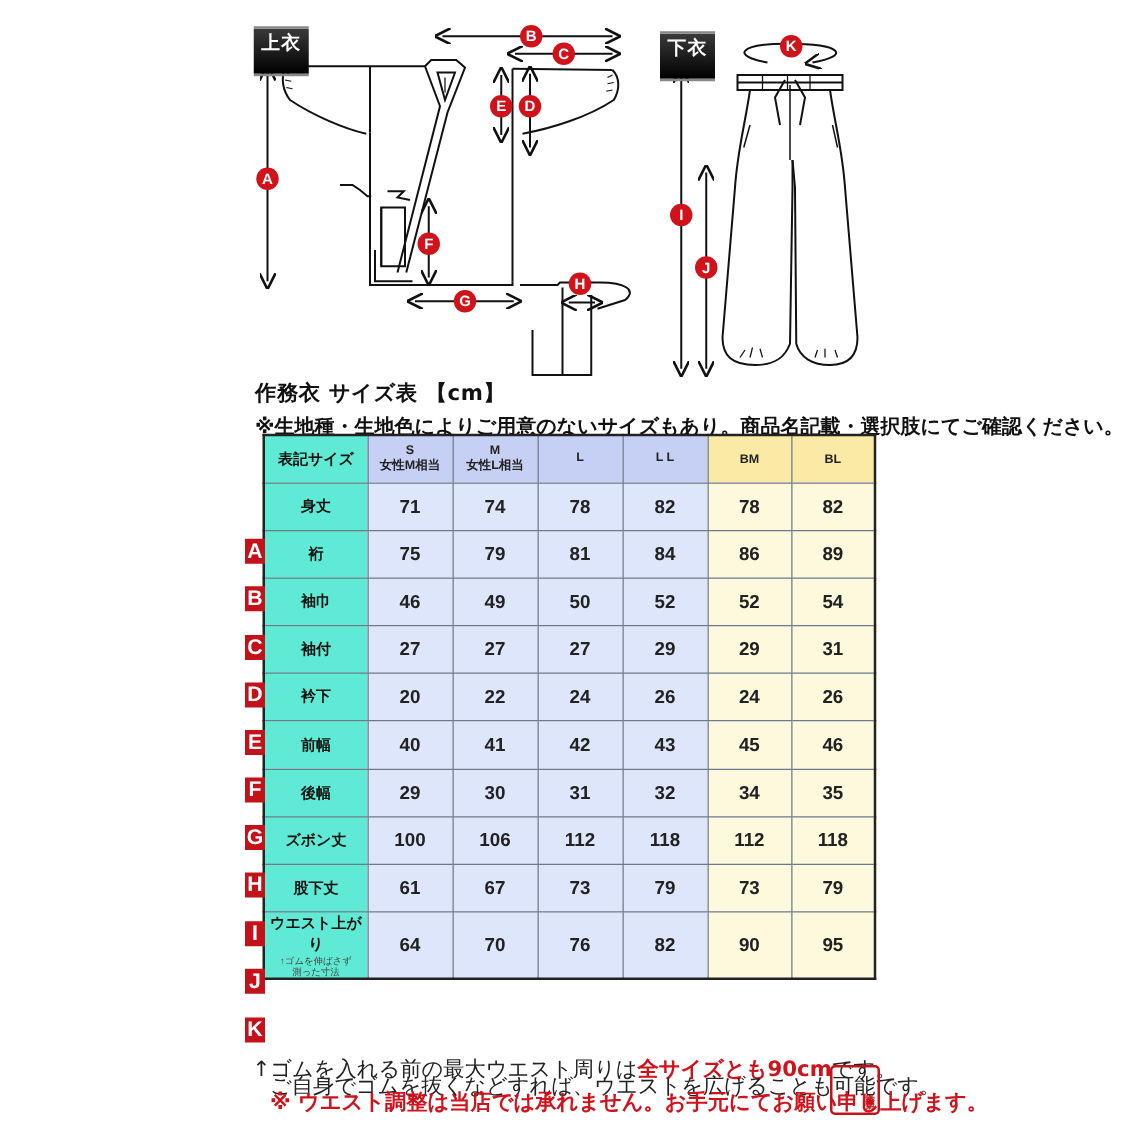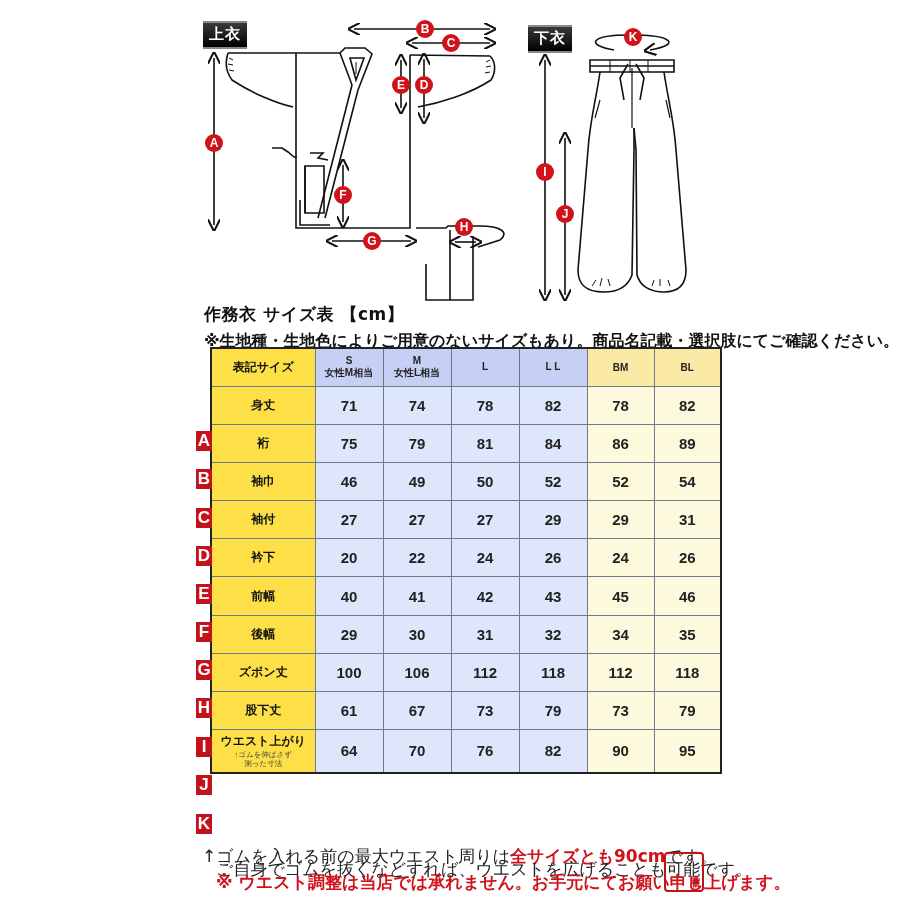--- a/index.html
+++ b/index.html
@@ -3,21 +3,21 @@
   <meta charset="utf-8">
   <style>
     * { box-sizing: border-box; margin: 0; padding: 0; }
     html, body { width: 900px; height: 900px; background: #ffffff; overflow: hidden; }
     body { position: relative; font-family: "DejaVu Sans", "Liberation Sans", sans-serif; color: #111; }
 
     
     .diagram { position: absolute; left: 0; top: 0; width: 900px; height: 310px; }
     .diagram svg { position: absolute; left: 0; top: 0; }
     .section-tag {
-      position: absolute; height: 28px; padding: 0 6px;
+      position: absolute; height: 40px; padding: 0 6px;
       background: linear-gradient(#3a3a3a, #000);
       color: #fff; font-size: 15px; font-weight: bold; line-height: 22px;
       border-top: 2px solid #888; border-bottom: 2px solid #888;
       letter-spacing: 1px;
     }
     .marker {
       position: absolute; width: 18px; height: 18px; border-radius: 50%;
       background: #d0121b; color: #fff; font-family: "Liberation Sans", sans-serif;
       font-weight: bold; font-size: 12px; line-height: 18px; text-align: center;
     }
@@ -36,21 +36,21 @@
     .size-table {
       position: absolute; left: 210px; top: 347px;
       border-collapse: collapse; border: 2px solid #222;
       font-family: "Liberation Sans", sans-serif;
     }
     .size-table td {
       border: 1px solid #6e7a8a; text-align: center; vertical-align: middle;
       height: 38.2px; font-size: 15px; font-weight: bold; color: #222;
     }
     .size-table td.rowhead {
-      width: 104px; background: #fde047; font-size: 12px; color: #111;
+      width: 83px; background: #5eead4; font-size: 12px; color: #111;
       font-family: Liberation Sans, sans-serif;
     }
     .size-table td.std { background: #dde6fb; width: 68px; }
     .size-table td.big { background: #fdf9dc; width: 67px; }
     .size-table tr.hdr td.std { background: #c6d0f4; font-size: 10px; line-height: 12px; }
     .size-table tr.hdr td.big { background: #fbeaa6; font-size: 10px; }
     .size-table tr.hdr td { height: 38px; }
     .size-table tr.height td { font-size: 10px; font-weight: normal; height: 37px; }
     .size-table tr.height td.std { background: #e6ecfc; }
     .size-table tr.height td.big { background: #fef9de; }

